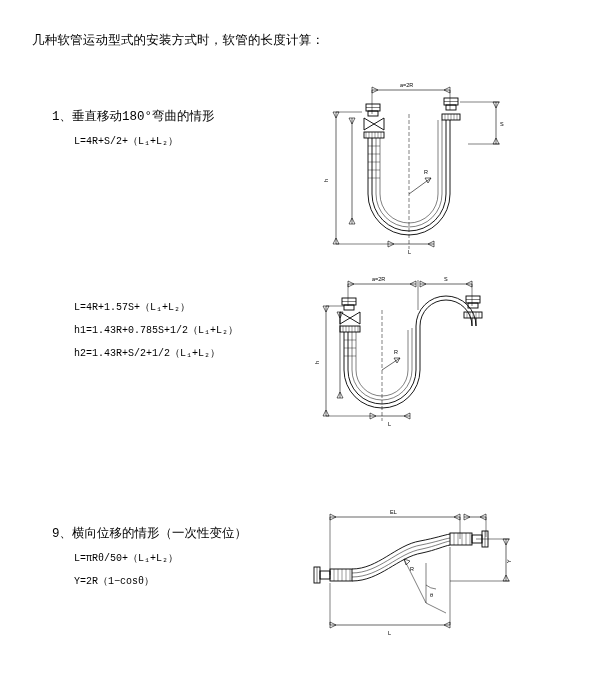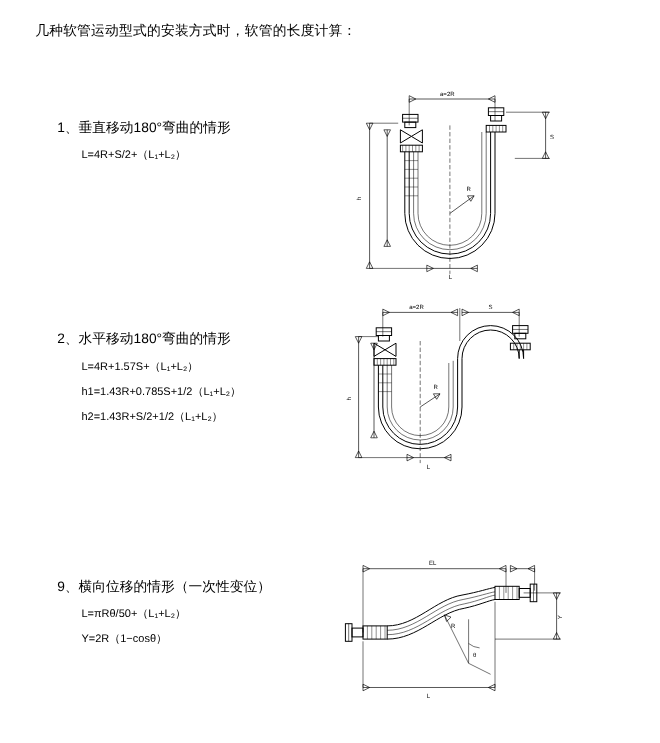--- a/index.html
+++ b/index.html
@@ -16,40 +16,41 @@
     overflow: hidden;
   }
   .page {
     position: relative;
     width: 600px;
     height: 675px;
   }
   .intro {
     position: absolute;
     left: 32px;
-    top: 20px;
+    top: 32px;
     font-size: 12.5px;
     letter-spacing: 0.2px;
     color: #000;
     white-space: nowrap;
   }
   .section {
     position: absolute;
     left: 0;
     width: 600px;
   }
   .sec1 { top: 108px; }
   .sec2 { top: 300px; }
   .sec3 { top: 525px; }
 
   .txtcol {
     position: absolute;
     left: 52px;
     top: 0;
     width: 250px;
+    font-family: Liberation Mono, monospace;
   }
   .sec-title {
     font-size: 12.5px;
     color: #000;
     margin-bottom: 9px;
     white-space: nowrap;
   }
   .formula {
     font-size: 10px;
     color: #000;
@@ -158,21 +159,20 @@
         <line class="dim" x1="88" y1="170" x2="134" y2="170"></line>
         <path class="dim" d="M88 167 L94 170 L88 173 Z" fill="#000"></path>
         <path class="dim" d="M134 167 L128 170 L134 173 Z" fill="#000"></path>
         <text class="lbl-s" x="108" y="180">L</text>
       </svg>
     </div>
   </div>
 
   <div class="section sec2">
     <div class="txtcol">
-      <div class="sec-title">2、水平移动180°弯曲的情形</div>
       <div class="formula">L=4R+1.57S+（L₁+L₂）</div>
       <div class="formula">h1=1.43R+0.785S+1/2（L₁+L₂）</div>
       <div class="formula">h2=1.43R+S/2+1/2（L₁+L₂）</div>
     </div>
     <div class="figcol">
       <svg width="230" height="190" viewBox="0 0 230 190">
 
         <line class="dim" x1="48" y1="18" x2="116" y2="18"></line>
         <path class="dim" d="M48 15 L54 18 L48 21 Z" fill="#000"></path>
         <path class="dim" d="M116 15 L110 18 L116 21 Z" fill="#000"></path>

